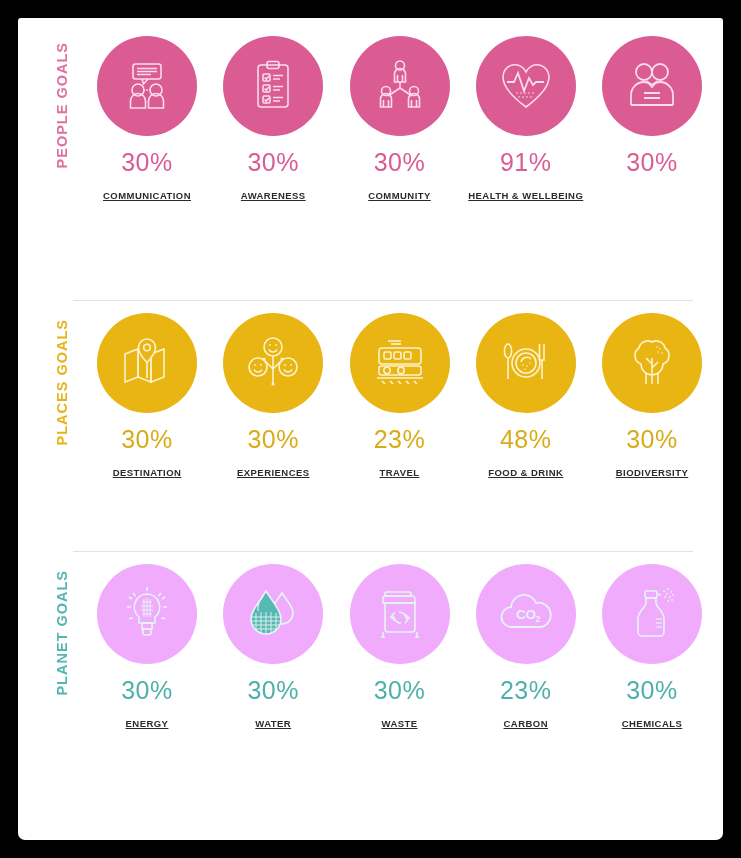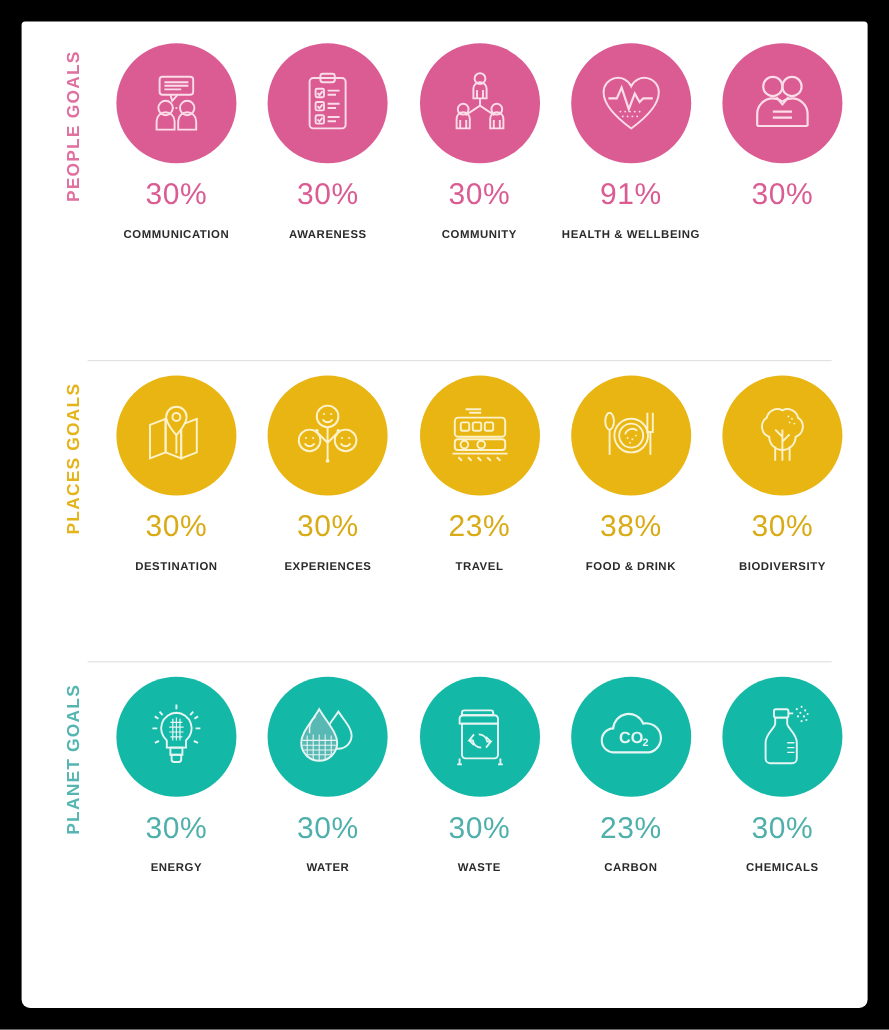--- a/index.html
+++ b/index.html
@@ -83,21 +83,21 @@
     height: 100px;
     border-radius: 50%;
     display: flex;
     align-items: center;
     justify-content: center;
   }
   .circle svg { display: block; }
 
   .c-people { background: #DA5C93; }
   .c-places { background: #E8B512; }
-  .c-planet { background: #14b8a6; text-decoration: underline; }
+  .c-planet { background: #f0abfc; text-decoration: underline; }
 
   .pct {
     margin-top: 14px;
     font-size: 25px;
     font-weight: 300;
     letter-spacing: 0.5px;
     line-height: 1;
     text-align: center;
   }
   .p-people { color: #DA5C93; }
@@ -107,20 +107,21 @@
   .goal-label {
     margin-top: 13px;
     font-size: 9.5px;
     font-weight: bold;
     letter-spacing: 0.45px;
     color: #2B2B2B;
     text-align: center;
     line-height: 1.62;
     text-transform: uppercase;
     width: 116px;
+    text-decoration: underline;
   }
 
   
   .divider {
     height: 1px;
     background: #E2E2E2;
     margin: 0 30px 0 55px;
   }
 </style>
 </head>
@@ -320,21 +321,21 @@
             <circle cx="26" cy="31" r="0.8" fill="#FDF2CC" stroke="none"></circle>
             <circle cx="30" cy="32" r="0.8" fill="#FDF2CC" stroke="none"></circle>
             <circle cx="33" cy="29" r="0.8" fill="#FDF2CC" stroke="none"></circle>
             <circle cx="28" cy="35" r="0.8" fill="#FDF2CC" stroke="none"></circle>
             <ellipse cx="11" cy="17" rx="3.6" ry="7"></ellipse>
             <line x1="11" y1="24" x2="11" y2="45"></line>
             <path d="M47 10 v16 h-4.5 v-16"></path>
             <line x1="45" y1="26" x2="45" y2="45"></line>
           </svg>
         </div>
-        <div class="pct p-places">38%</div>
+        <div class="pct p-places">48%</div>
         <div class="goal-label">FOOD &amp; DRINK</div>
       </div>
 
       <div class="tile">
         <div class="circle c-places">
           <svg width="58" height="58" viewBox="0 0 58 58" fill="none" stroke="#FDF2CC" stroke-width="1.6">
             <path d="M18 30 a9 9 0 0 1 -2 -16 a9 9 0 0 1 13 -6 a9 9 0 0 1 13 6 a9 9 0 0 1 -2 16 a10 10 0 0 1 -22 0 z"></path>
             <path d="M29 50 v-26 M29 30 l-6 -6 M29 34 l6 -6"></path>
             <line x1="23" y1="50" x2="23" y2="38"></line>
             <line x1="35" y1="50" x2="35" y2="38"></line>

